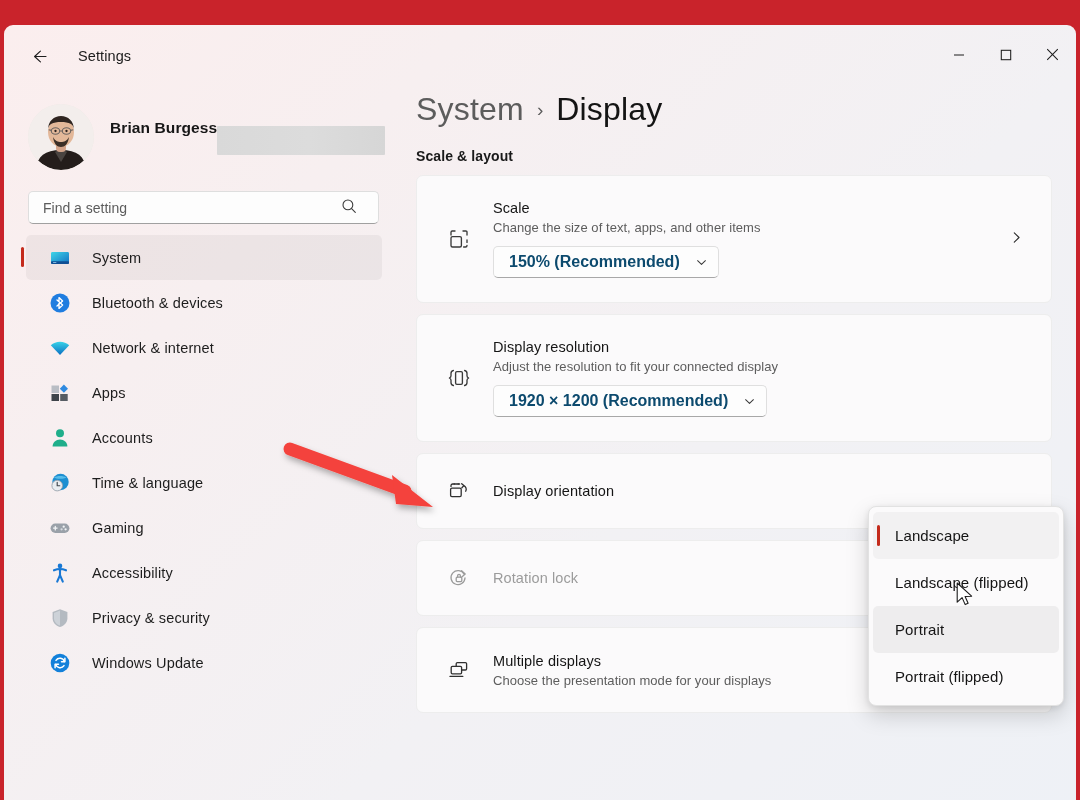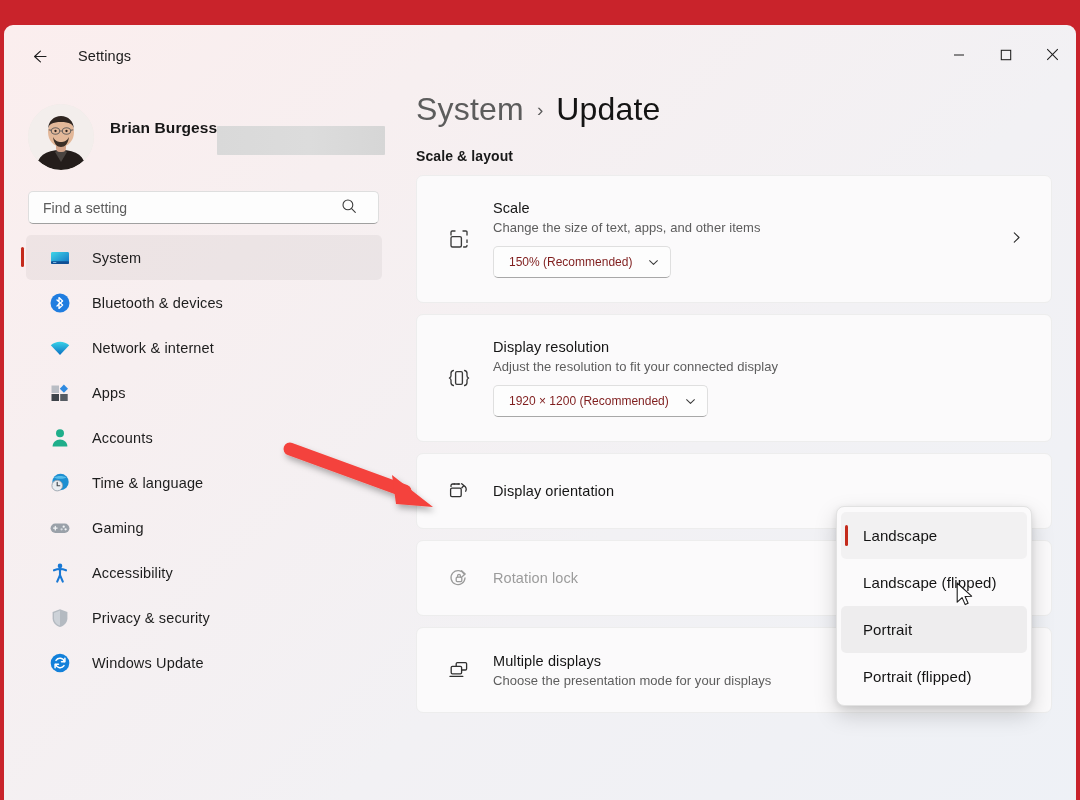--- a/index.html
+++ b/index.html
@@ -262,22 +262,23 @@
     border: 1px solid #dfdfdf;
     border-bottom: 1px solid #a8a8a8;
     border-radius: 5px;
     display: inline-flex;
     align-items: center;
     padding: 0 11px 0 15px;
     align-self: flex-start;
     cursor: pointer;
   }
   .combo-value {
-    font-size: 12px;
-    color: #7f1d1d;
+    font-size: 16px;
+    color: #0c4a6e;
+    font-weight: bold;
   }
   .combo-arrow { margin-left: 16px; display: flex; }
 
   .card-trailing {
     flex: none;
     width: 34px;
     display: flex;
     align-items: center;
     justify-content: center;
     cursor: pointer;
@@ -290,21 +291,21 @@
     left: 12px;
     bottom: 0px;
     font-size: 14px;
     font-weight: bold;
     color: #191919;
   }
 
   
   #orientation-flyout {
     position: absolute;
-    left: 832px;
+    left: 864px;
     top: 481px;
     width: 196px;
     padding: 5px 4px;
     background: #fbfafb;
     border: 1px solid #e2e2e2;
     border-radius: 8px;
     box-shadow: 0 9px 22px rgba(0,0,0,.17), 0 2px 6px rgba(0,0,0,.09);
     z-index: 40;
   }
   .flyout-item {
@@ -567,21 +568,21 @@
       </div>
 
     </div>
   </div>
 
   <div id="main">
 
     <div class="breadcrumb">
       <span class="bc-parent">System</span>
       <span class="bc-sep">›</span>
-      <span class="bc-current">Update</span>
+      <span class="bc-current">Display</span>
     </div>
 
     <div class="section-title">Scale &amp; layout</div>
 
     <div class="card tall">
       <div class="card-icon">
         <svg width="26" height="26" viewBox="0 0 26 26" fill="none" stroke="#3a3a3a" stroke-width="1.35" stroke-linecap="round">
           <path d="M5 9V6.2A1.2 1.2 0 0 1 6.2 5H9M17 5h2.8A1.2 1.2 0 0 1 21 6.2V9M21 14v2.4"></path>
           <rect x="5" y="10.6" width="10.4" height="10.4" rx="1.5"></rect>
           <path d="M17.6 21h1.9a1.5 1.5 0 0 0 1.5-1.5"></path>

